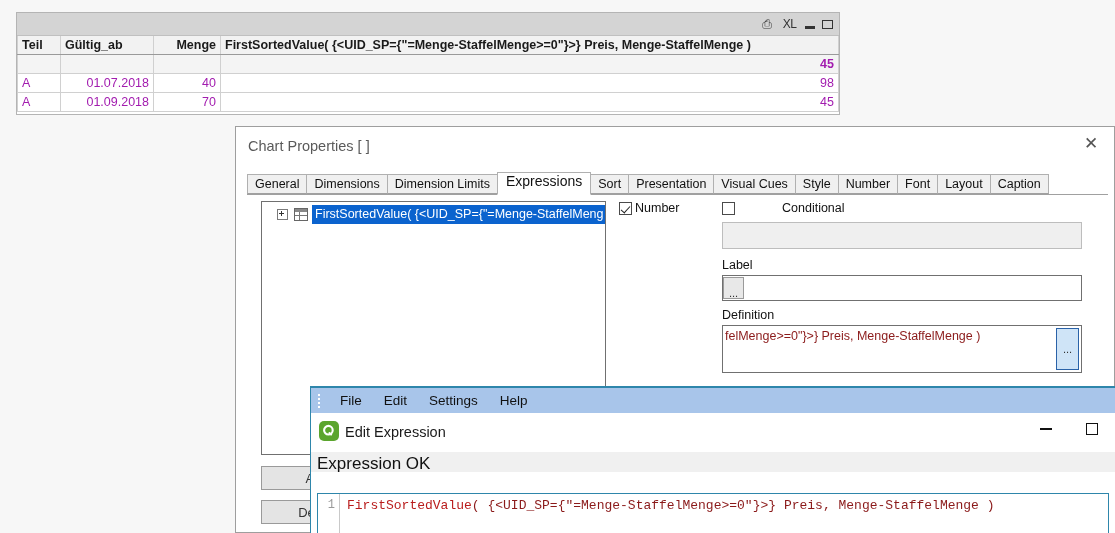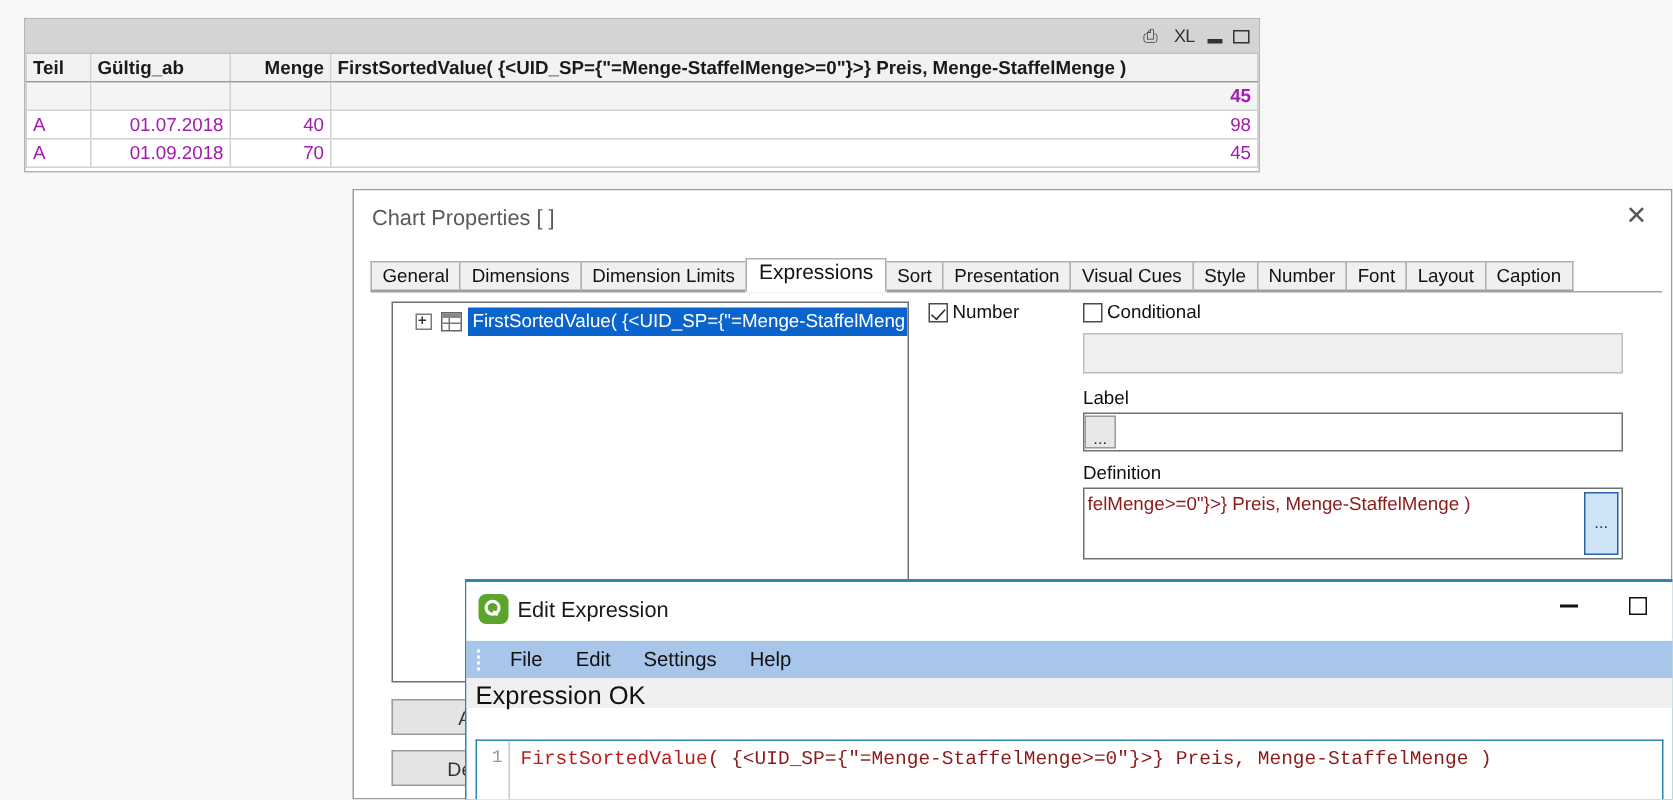--- a/index.html
+++ b/index.html
@@ -265,20 +265,21 @@
     font-size: 12.5px;
     margin-left: 3px;
     color: #111;
   }
   #conditional-row {
     position: absolute;
     left: 475px;
     top: 7px;
     display: flex;
     align-items: center;
+    gap: 44px;
   }
   #conditional-input {
     position: absolute;
     left: 475px;
     top: 28px;
     width: 360px;
     height: 27px;
     background: #efefef;
     border: 1px solid #bdbdbd;
     box-sizing: border-box;
@@ -593,50 +594,50 @@
       <span class="ellipsis-btn focus">...</span>
     </div>
 
     <div class="cp-button" id="btn-add">Add</div>
     <div class="cp-button" id="btn-delete">Delete</div>
 
   </div>
 </div>
 
 <div id="edit-expr">
-  <div id="ee-titlebar">
-    <div id="ee-icon">
-      <svg width="14" height="14" viewBox="0 0 14 14" aria-hidden="true">
-        <circle cx="6.4" cy="6.2" r="4.3" fill="none" stroke="#ffffff" stroke-width="2.1"></circle>
-        <rect x="7.4" y="7.6" width="4.2" height="2.1" rx="1" fill="#ffffff" transform="rotate(40 7.4 7.6)"></rect>
-      </svg>
-    </div>
-    <div id="ee-title">Edit Expression</div>
-    <div id="ee-winbtns">
-      <div class="ee-winbtn">
-          <span class="ee-min-glyph"></span>
-        </div>
-      <div class="ee-winbtn">
-          <span class="ee-max-glyph"></span>
-        </div>
-    </div>
-  </div>
-
   <div id="ee-menubar">
     <span class="ee-gripper">
         <i></i>
         <i></i>
         <i></i>
         <i></i>
       </span>
     <span class="ee-menu-item">File</span>
     <span class="ee-menu-item">Edit</span>
     <span class="ee-menu-item">Settings</span>
     <span class="ee-menu-item">Help</span>
   </div>
 
+  <div id="ee-titlebar">
+    <div id="ee-icon">
+      <svg width="14" height="14" viewBox="0 0 14 14" aria-hidden="true">
+        <circle cx="6.4" cy="6.2" r="4.3" fill="none" stroke="#ffffff" stroke-width="2.1"></circle>
+        <rect x="7.4" y="7.6" width="4.2" height="2.1" rx="1" fill="#ffffff" transform="rotate(40 7.4 7.6)"></rect>
+      </svg>
+    </div>
+    <div id="ee-title">Edit Expression</div>
+    <div id="ee-winbtns">
+      <div class="ee-winbtn">
+          <span class="ee-min-glyph"></span>
+        </div>
+      <div class="ee-winbtn">
+          <span class="ee-max-glyph"></span>
+        </div>
+    </div>
+  </div>
+
   <div id="ee-status">Expression OK</div>
 
   <div id="ee-editor">
     <div id="ee-gutter">1</div>
     <div id="ee-code"><span class="tok-fn">FirstSortedValue</span><span class="tok-rest">( {&lt;UID_SP={"=Menge-StaffelMenge&gt;=0"}&gt;} Preis, Menge-StaffelMenge )</span></div>
   </div>
 </div>
 
 </body></html>

